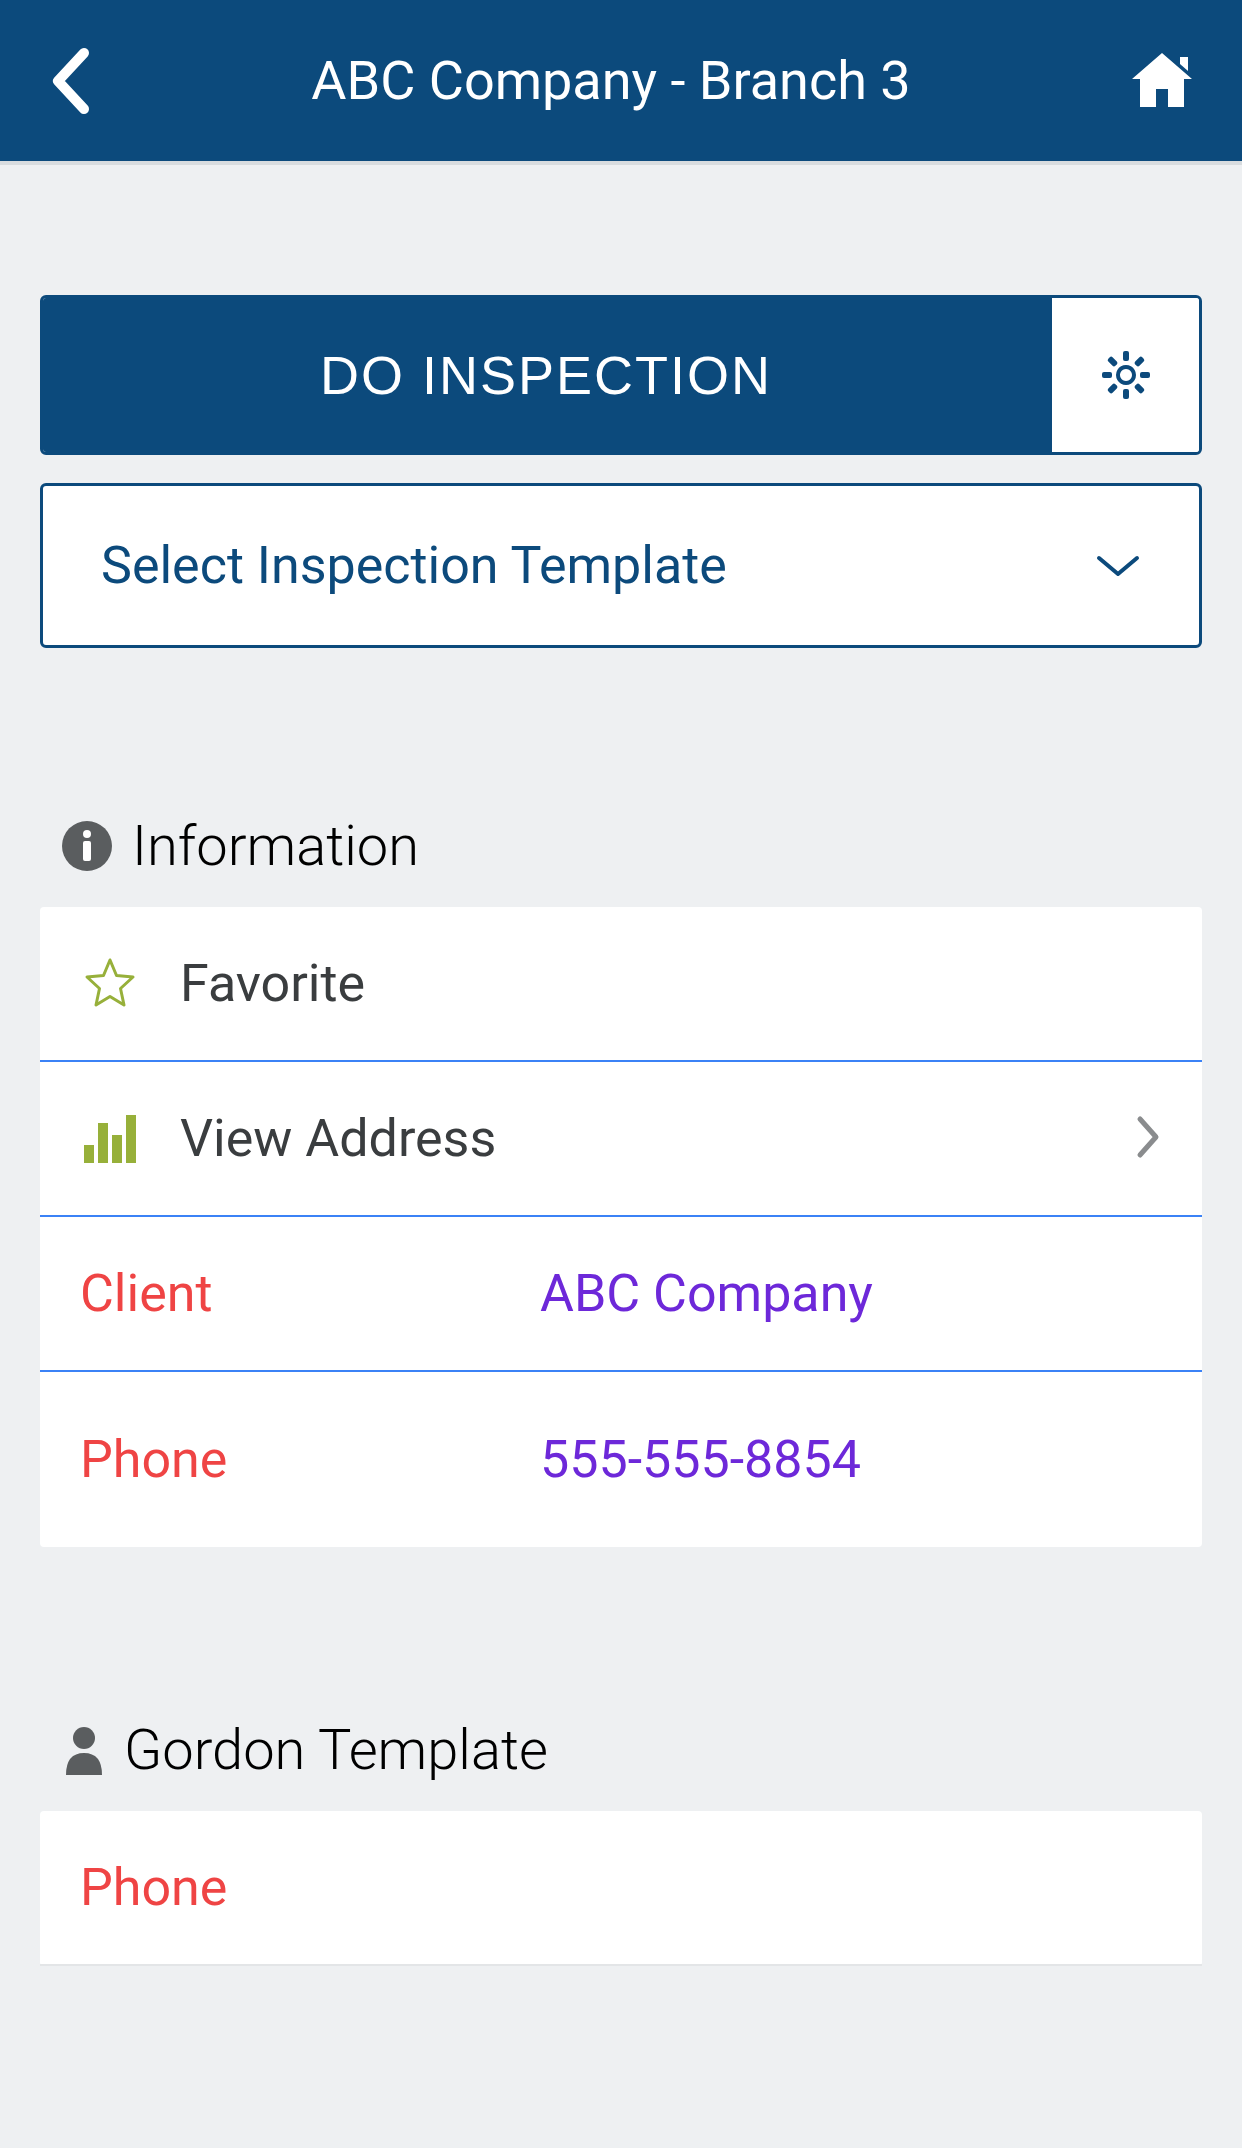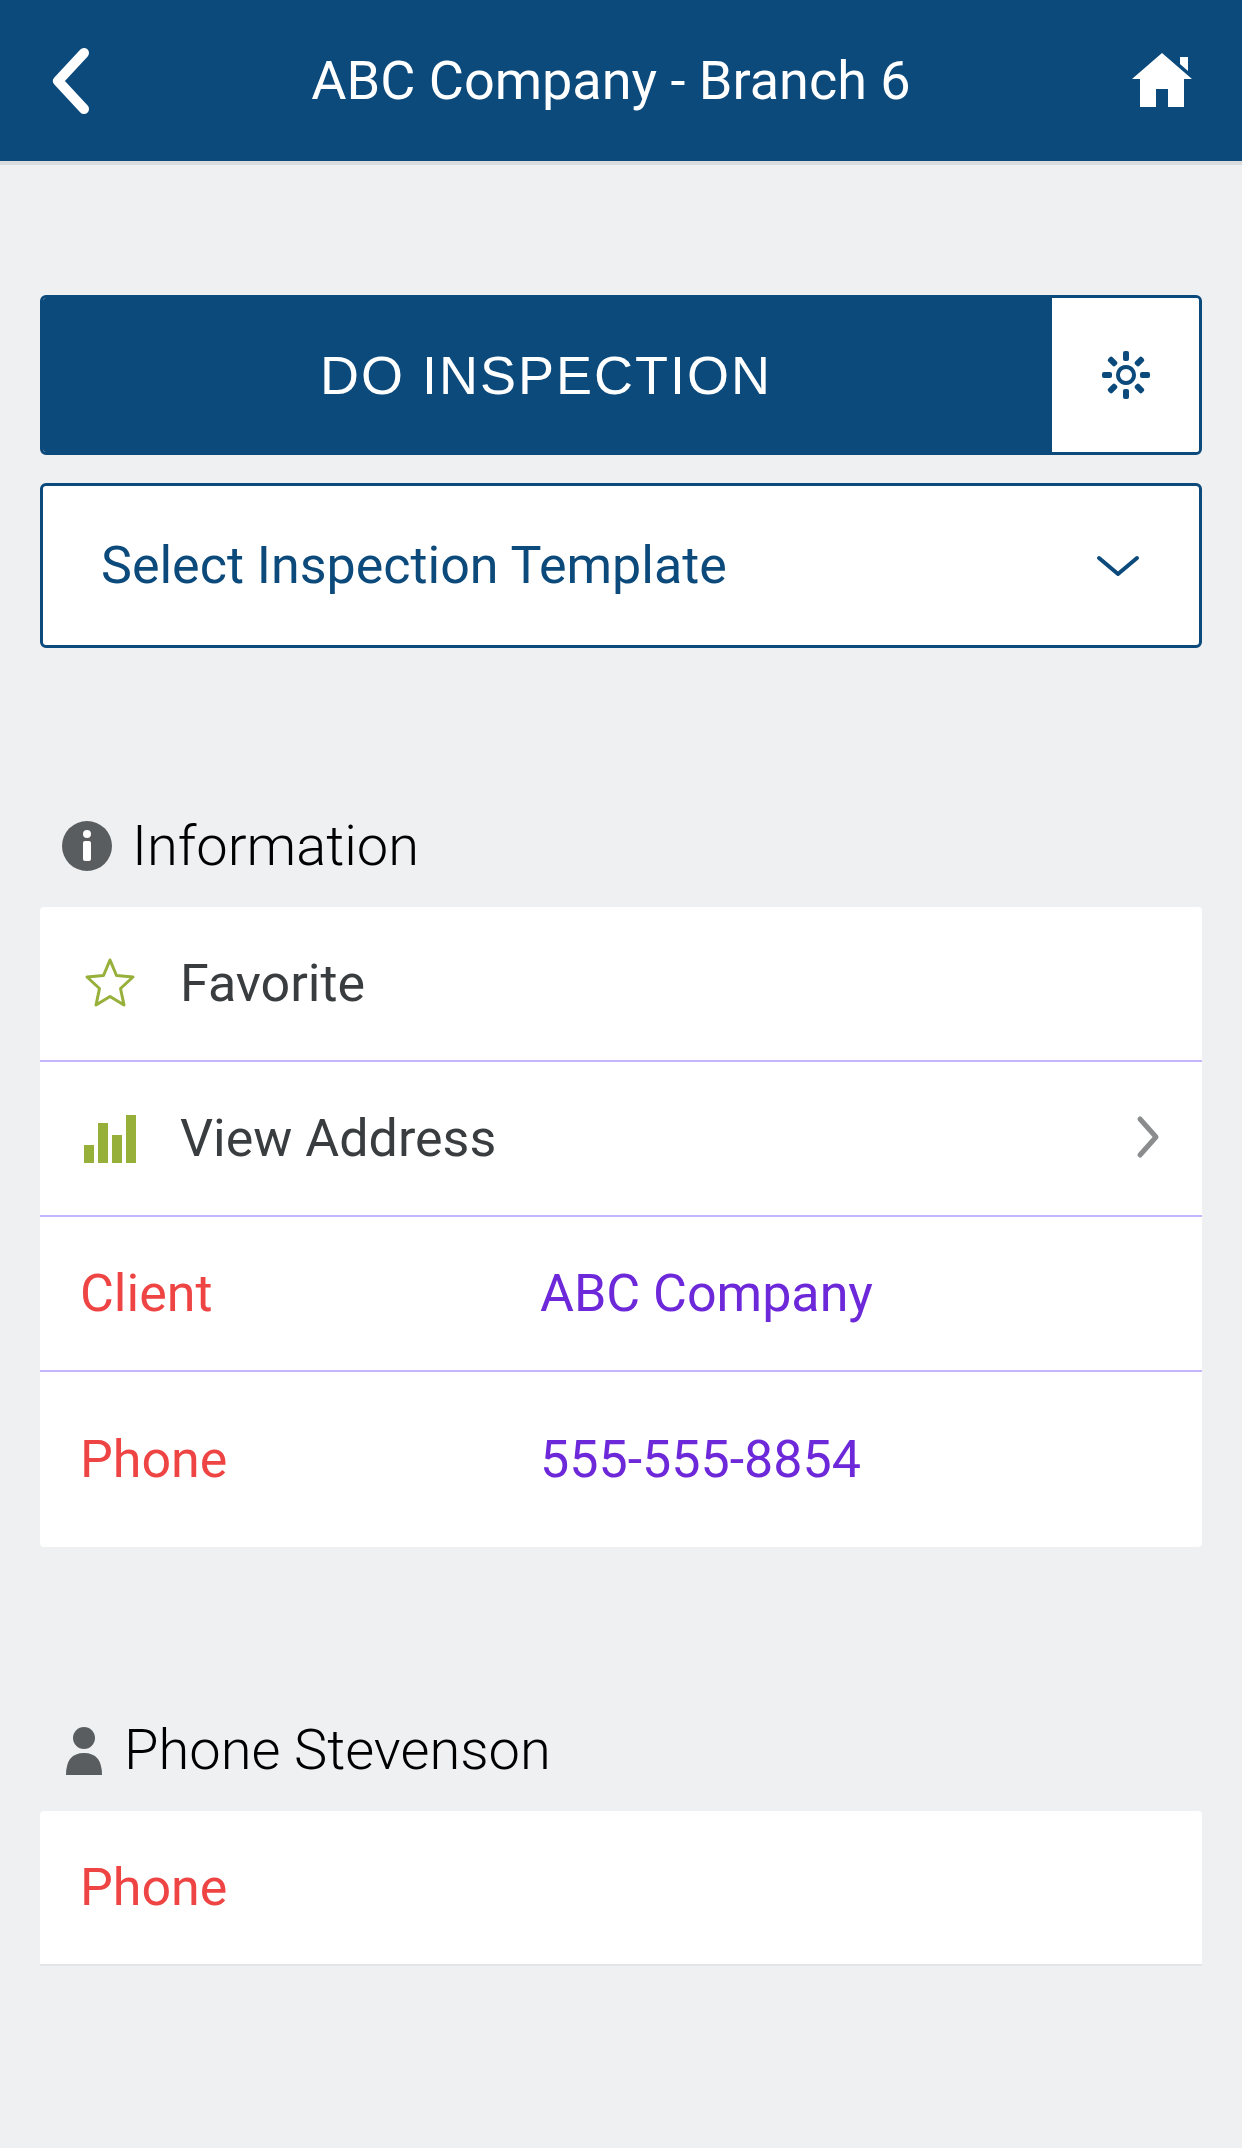--- a/index.html
+++ b/index.html
@@ -116,21 +116,21 @@
   .card {
     background: #ffffff;
     margin-top: 28px;
     border-radius: 4px;
   }
   .row {
     display: flex;
     align-items: center;
     height: 155px;
     padding: 0 40px;
-    border-bottom: 2px solid #c4b5fd;
+    border-bottom: 2px solid #3b82f6;
   }
   .row:last-child {
     border-bottom: none;
     height: 175px;
   }
   .row-icon {
     width: 60px;
     display: flex;
     align-items: center;
     justify-content: center;
@@ -177,21 +177,21 @@
 </style>
 </head>
 <body>
 
 <div class="header">
   <div class="header-back">
     <svg width="40" height="68" viewBox="0 0 40 68" fill="none">
       <path d="M34 6 L8 34 L34 62" stroke="#ffffff" stroke-width="10" stroke-linecap="round" stroke-linejoin="round"></path>
     </svg>
   </div>
-  <div class="header-title">ABC Company - Branch 6</div>
+  <div class="header-title">ABC Company - Branch 3</div>
   <div class="header-home">
     <svg width="72" height="72" viewBox="0 0 72 72" fill="#ffffff">
       <path d="M36 8 L6 34 L14 34 L14 62 L30 62 L30 44 L42 44 L42 62 L58 62 L58 34 L66 34 Z"></path>
       <path d="M54 12 L62 12 L62 26 L54 19 Z"></path>
     </svg>
   </div>
 </div>
 
 <div class="content">
 
@@ -267,21 +267,21 @@
     </div>
   </div>
 
   <div class="section-header-2">
     <div class="section-header-icon">
       <svg width="40" height="50" viewBox="0 0 40 50" fill="#5a5d5f">
         <circle cx="20" cy="13" r="11"></circle>
         <path d="M2 50 Q2 28 20 28 Q38 28 38 50 Z"></path>
       </svg>
     </div>
-    <div class="section-title">Phone Stevenson</div>
+    <div class="section-title">Gordon Template</div>
   </div>
 
   <div class="card-2">
     <div class="row-2">
       <span class="row-label">Phone</span>
       <span class="row-value"></span>
     </div>
   </div>
 
 </div>

